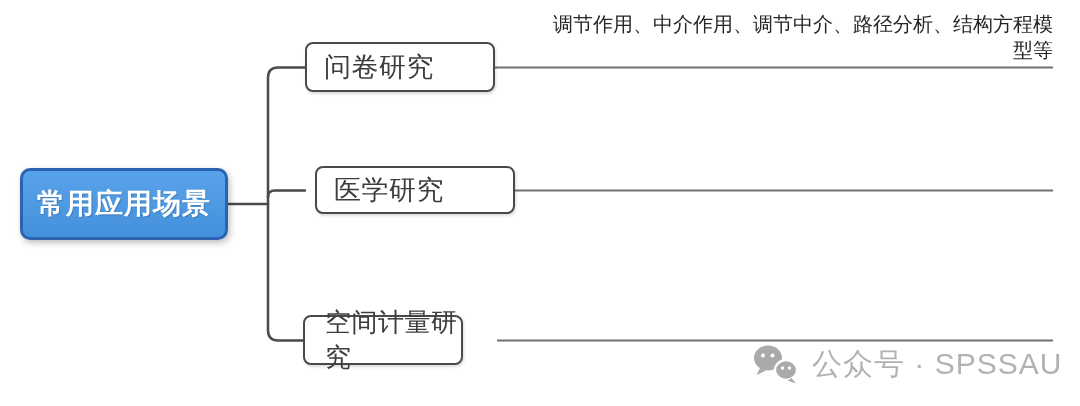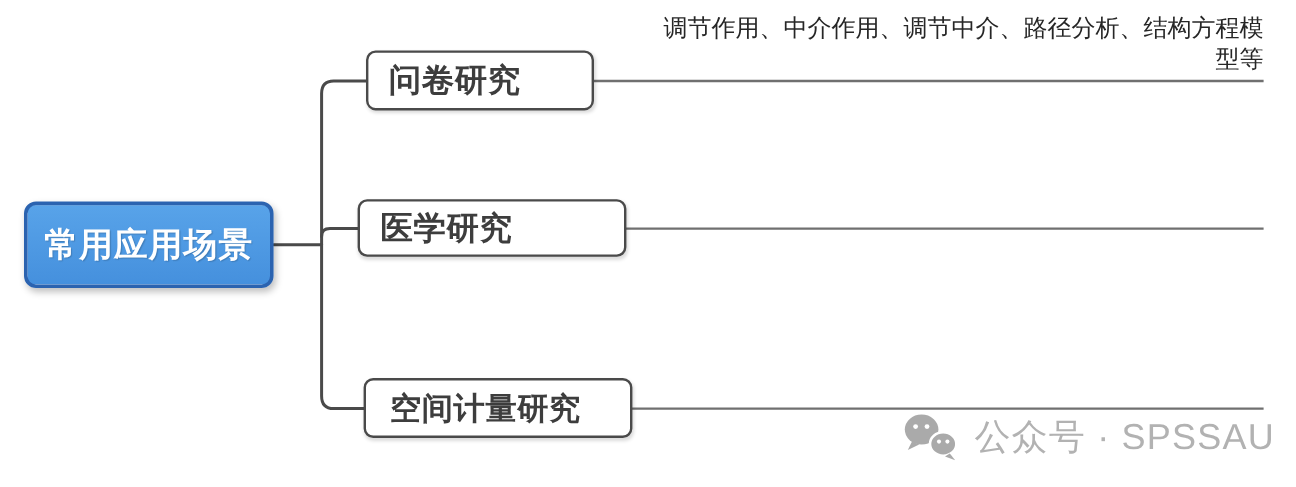--- a/index.html
+++ b/index.html
@@ -26,27 +26,27 @@
     box-shadow:2px 3px 6px rgba(0,0,0,0.25);
     justify-content:center;
     color:#ffffff;font-size:28px;font-weight:700;
     text-shadow:1px 1px 1px rgba(0,0,0,0.18);
     letter-spacing:1px;
   }
   .branch-node{
     border:2.5px solid #4a4a4a;
     border-radius:8px;
     box-shadow:1px 2px 3px rgba(0,0,0,0.14);
-    color:#3d3d3d;font-size:27px;font-weight:700;
+    color:#3d3d3d;font-size:27px;font-weight:400;
     padding-left:17px;
     letter-spacing:0.5px;
   }
   .branch-1{left:305px;top:42px;width:190px;height:50px;}
-  .branch-2{left:298px;top:166px;width:224px;height:48px;}
-  .branch-3{left:303px;top:315px;width:224px;height:50px;padding-left:20px;font-size:26px;}
+  .branch-2{left:315px;top:166px;width:200px;height:48px;}
+  .branch-3{left:303px;top:315px;width:160px;height:50px;padding-left:20px;font-size:26px;}
 
   .detail{
     position:absolute;
     left:537px;width:516px;
     font-size:20px;line-height:26px;
     color:#262626;
     text-align:right;
   }
   .detail-1{bottom:343px;}
   .detail-2{bottom:220px;}

